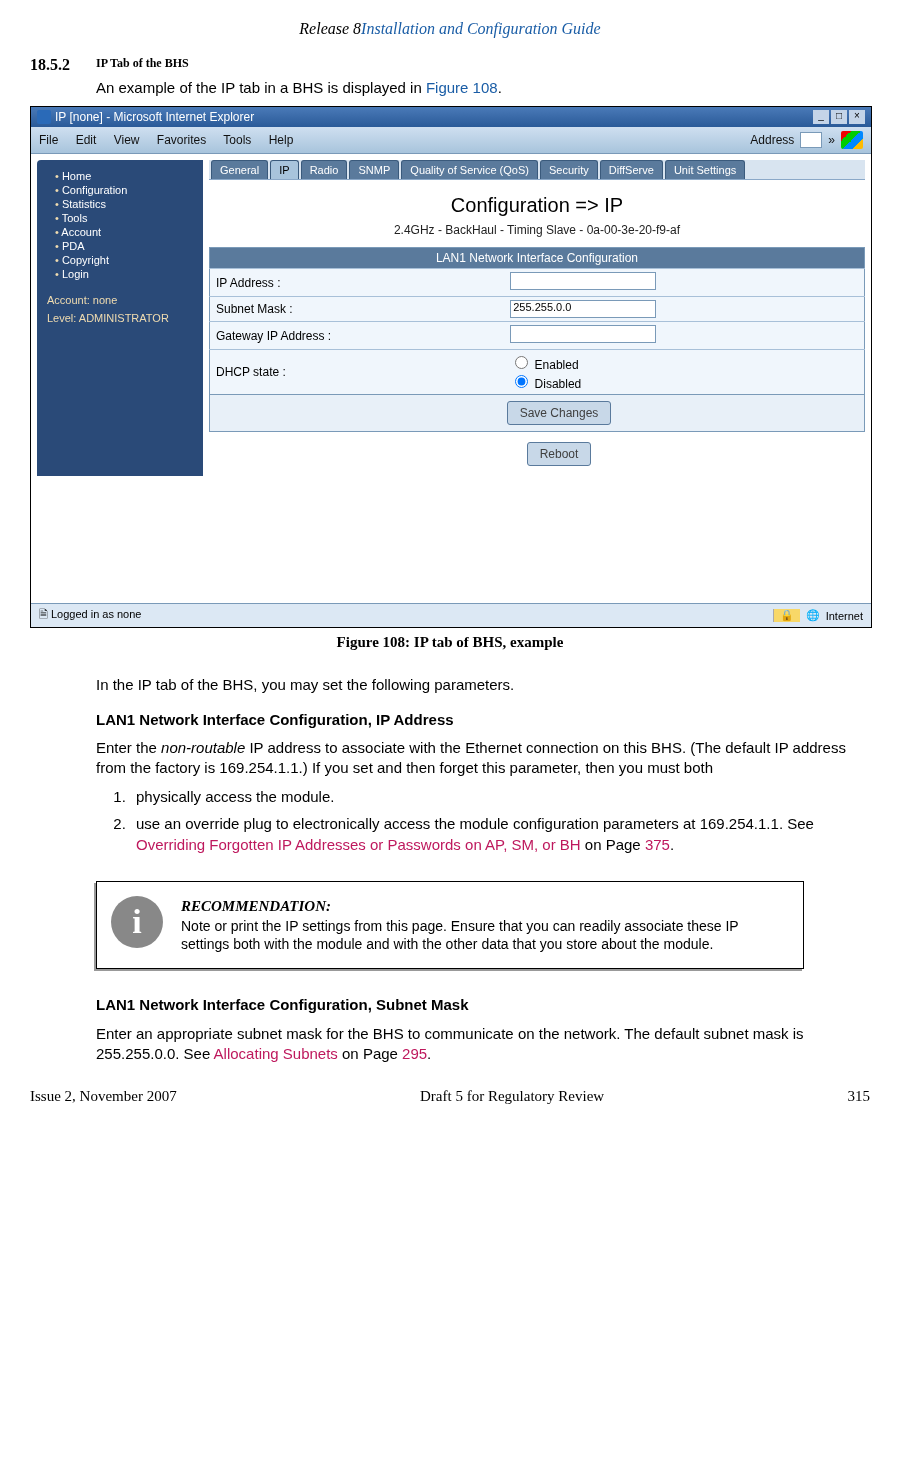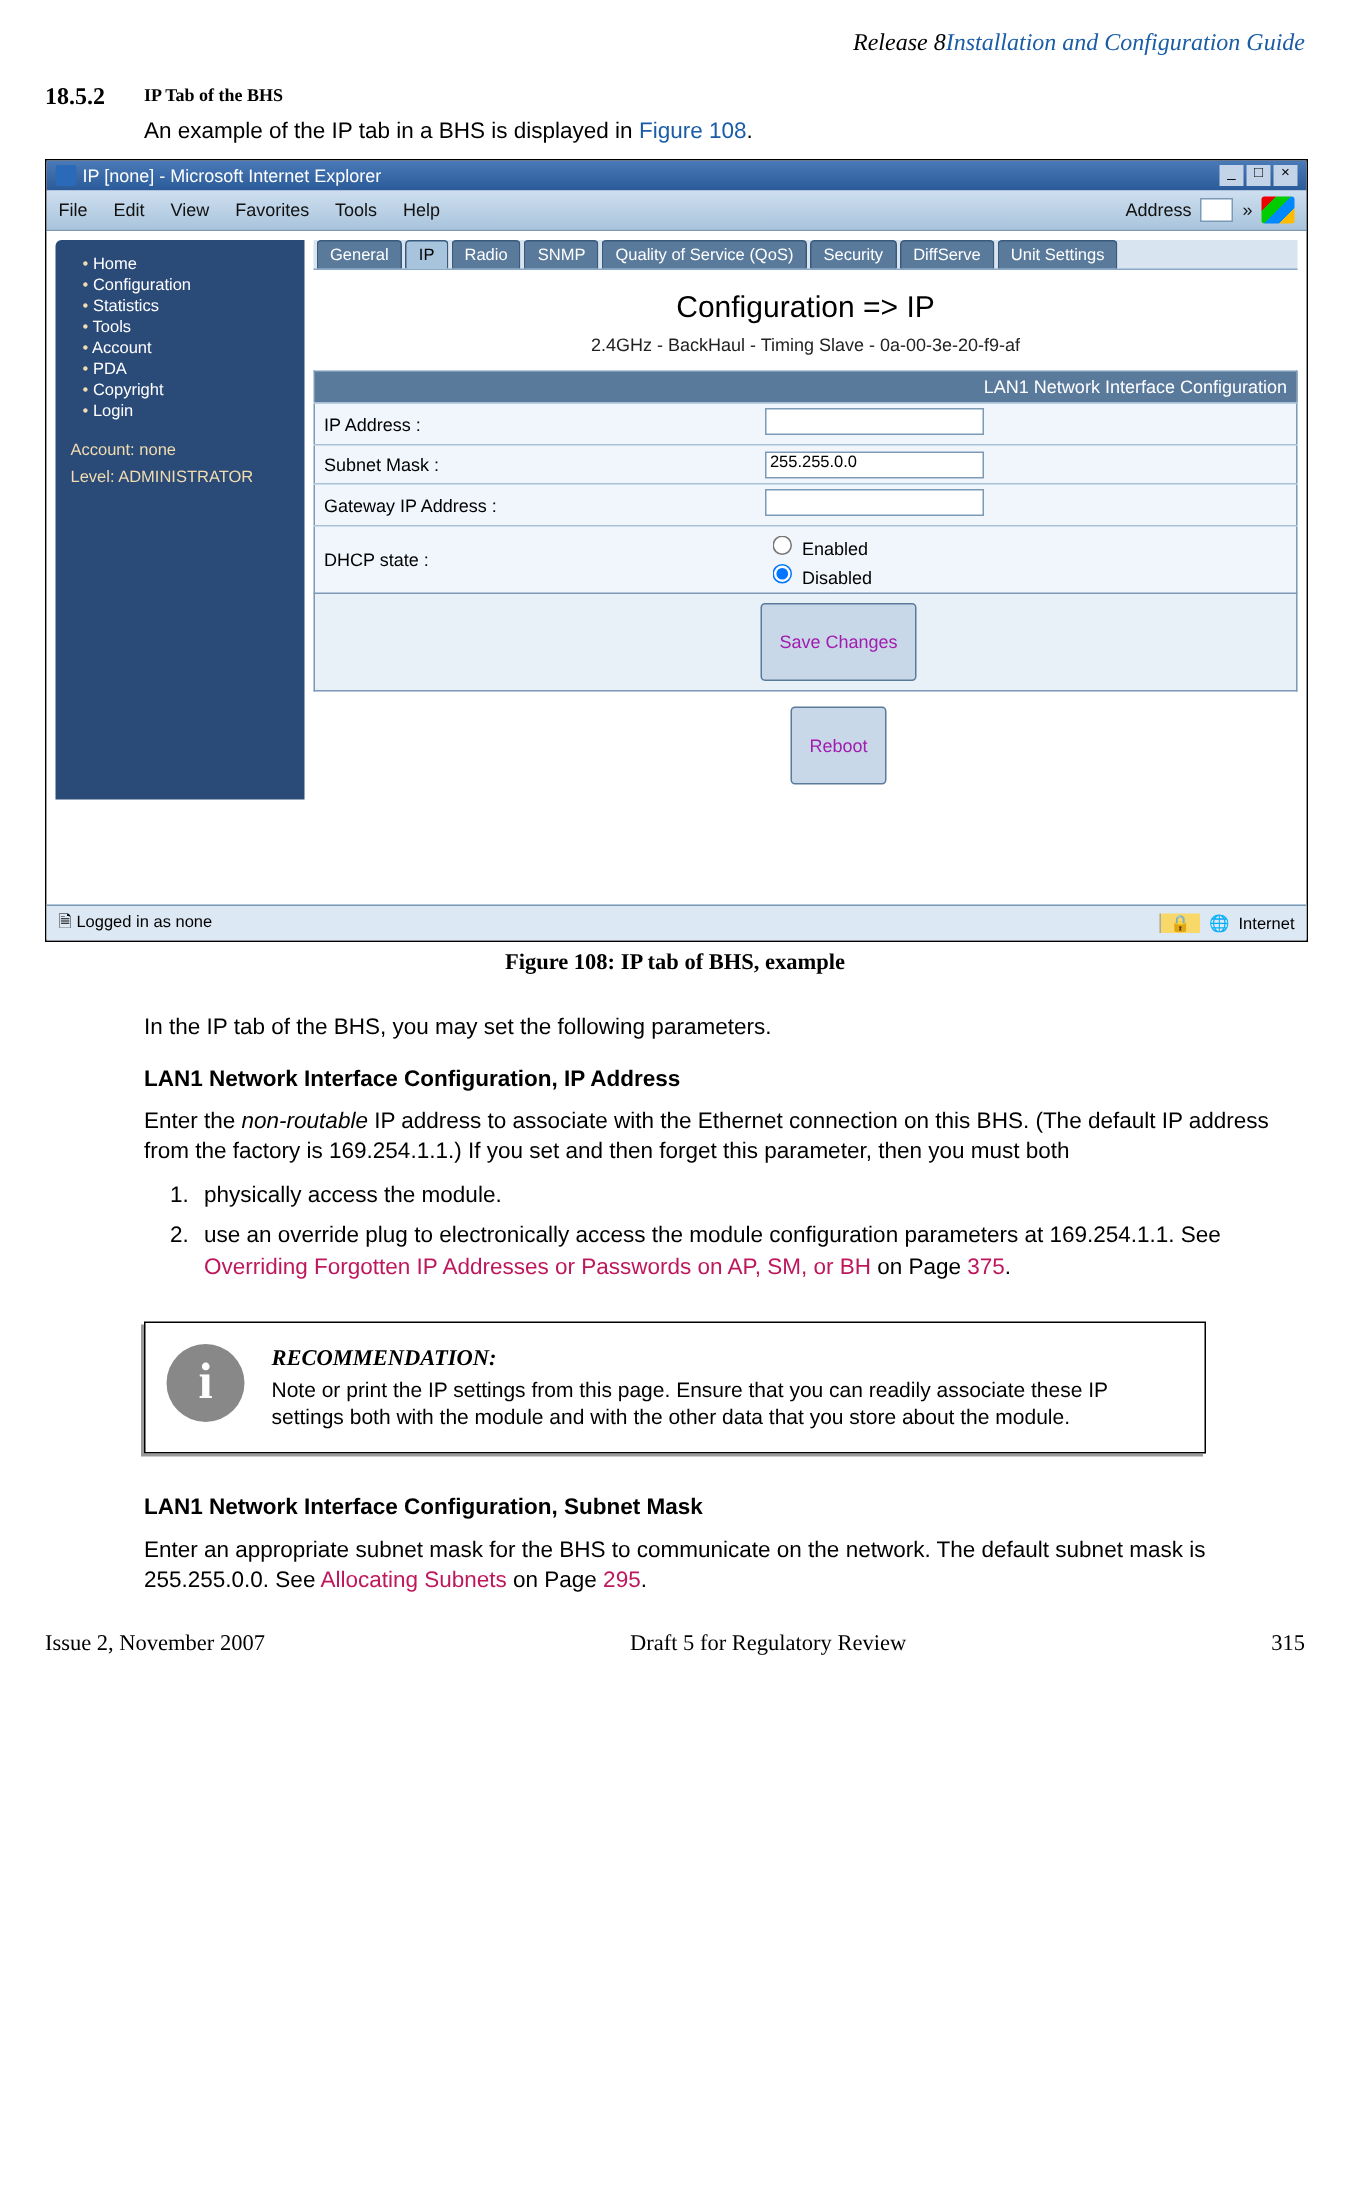--- a/index.html
+++ b/index.html
@@ -6,21 +6,21 @@
       font-family: Arial, Helvetica, sans-serif;
       width: 900px;
       margin: 0;
       padding: 20px 30px;
       box-sizing: border-box;
       background: white;
       color: black;
     }
     .header-row {
       display: flex;
-      justify-content: flex-end;
+      justify-content: center;
       font-family: 'Palatino Linotype', 'Book Antiqua', Palatino, serif;
       font-size: 16px;
       margin-bottom: 18px;
     }
     .header-left { font-style: italic; }
     .header-right { font-style: italic; color: #1a5da6; }
     .section-row { display: flex; gap: 16px; margin-bottom: 4px; }
     .section-number {
       font-family: 'Palatino Linotype', 'Book Antiqua', Palatino, serif;
       font-weight: bold; font-size: 16px; width: 50px;
@@ -70,27 +70,27 @@
     .sidebar li { color:#fff; margin: 2px 0; font-size: 11px; }
     .sidebar li::before { content:"\2022   "; color:#f0dcb0; }
     .side-account { color:#f0dcb0; font-size: 11px; margin-top:6px; }
     .main-panel { flex:1; }
     .tab-strip { background:#d8e4f0; border-bottom:1px solid #8aa8c8; padding: 0 2px; font-size: 11px; }
     .tab { display:inline-block; padding: 3px 8px; background:#5a7a9c; color:#fff; border:1px solid #3a5a7c; border-bottom:none; border-radius:3px 3px 0 0; margin-right:-1px; }
     .tab.active { background:#a8c4dc; color:#000; }
     .conf-title { text-align:center; font-size: 20px; margin: 14px 0 6px; }
     .conf-sub { text-align:center; font-size: 12px; color:#222; margin-bottom: 10px; }
     .form-table { width: 100%; border:1px solid #7a9ab8; border-collapse: collapse; font-size: 12px; }
-    .form-table th { background:#5a7a9c; color:#fff; text-align:right; padding:3px 6px; font-weight:normal; }
+    .form-table th { background:#5a7a9c; color:#fff; text-align:center; padding:3px 6px; font-weight:normal; }
     .form-table td { border-top:1px solid #a8c0d8; padding:3px 6px; background:#f0f6fc; }
     .form-table td.val { width:55%; }
     .inp { border:1px solid #7a9ab8; background:#fff; height:16px; width:140px; font-size:11px; padding:0 2px; display:inline-block; }
     .btn3d {
-      display:inline-block; padding: 18px 12px; font-size:12px;
-      background:#c8d8e8; border:1px solid #5a7a9c; border-radius:3px; color:#a21caf;margin-left:44px;
+      display:inline-block; padding: 4px 12px; font-size:12px;
+      background:#c8d8e8; border:1px solid #5a7a9c; border-radius:3px; color:#404040;margin-left:44px;
     }
     .btn-row1 { padding:6px; background:#e8f0f8; border:1px solid #7a9ab8; border-top:none; text-align:center; }
     .btn-row2 { text-align:center; padding:10px 0; }
     .ie-status {
       position:absolute; bottom:0; left:0; right:0;
       background:#dce8f4; border-top:1px solid #7a9ab8; font-size:11px;
       padding:2px 8px; display:flex; justify-content:space-between; align-items:center;
     }
     .status-right { display:flex; align-items:center; gap:6px; }
     .lock-bg { background:#f8d868; padding:0 6px; border-left:1px solid #aaa; }

